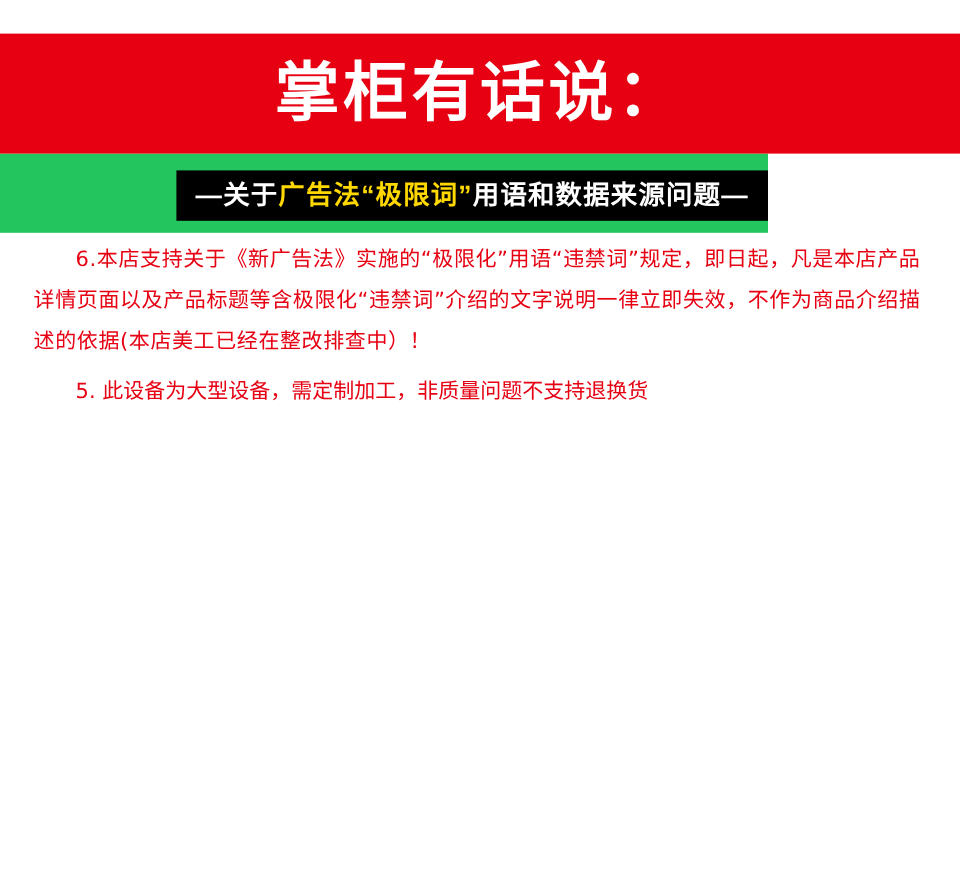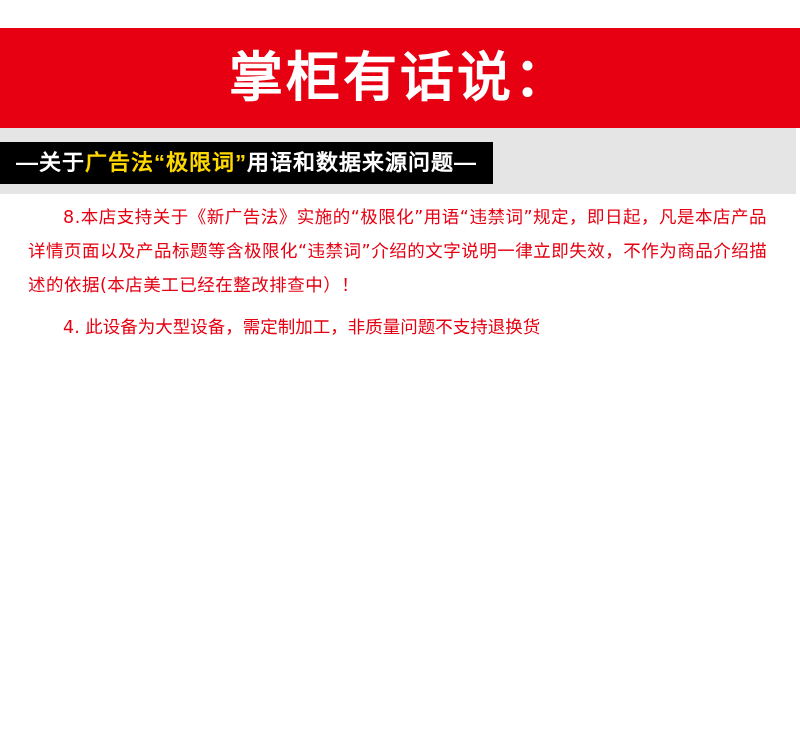--- a/index.html
+++ b/index.html
@@ -39,25 +39,25 @@
     font-weight: bold;
     font-size: 54px;
     letter-spacing: 3px;
     line-height: 1;
     font-family: "DejaVu Sans", "Liberation Sans", sans-serif;
     white-space: nowrap;
   }
 
   
   .subtitle-wrap {
-    width: 796px;
+    width: 640px;
     padding: 14px 0 10px 0;
     display: flex;
-    justify-content: flex-start;
-    background: #e5e5e5;
+    justify-content: flex-end;
+    background: #22c55e;
     box-sizing: border-box;
   }
   .subtitle {
     background: #000000;
     color: #ffffff;
     font-weight: bold;
     font-size: 22px;
     line-height: 1.35;
     padding: 6px 16px;
     white-space: nowrap;
@@ -98,17 +98,17 @@
 
   <div class="banner">
     <div class="title">掌柜有话说：</div>
   </div>
 
   <div class="subtitle-wrap">
     <div class="subtitle"><span>—关于</span><span class="hl">广告法“极限词”</span><span>用语和数据来源问题—</span></div>
   </div>
 
   <div class="content">
-    <p class="para red">8.本店支持关于《新广告法》实施的“极限化”用语“违禁词”规定，即日起，凡是本店产品详情页面以及产品标题等含极限化“违禁词”介绍的文字说明一律立即失效，不作为商品介绍描述的依据(本店美工已经在整改排查中）！</p>
-    <p class="para-5">4. 此设备为大型设备，需定制加工，非质量问题不支持退换货</p>
+    <p class="para red">6.本店支持关于《新广告法》实施的“极限化”用语“违禁词”规定，即日起，凡是本店产品详情页面以及产品标题等含极限化“违禁词”介绍的文字说明一律立即失效，不作为商品介绍描述的依据(本店美工已经在整改排查中）！</p>
+    <p class="para-5">5. 此设备为大型设备，需定制加工，非质量问题不支持退换货</p>
   </div>
 
 </div>
 
 </body></html>

